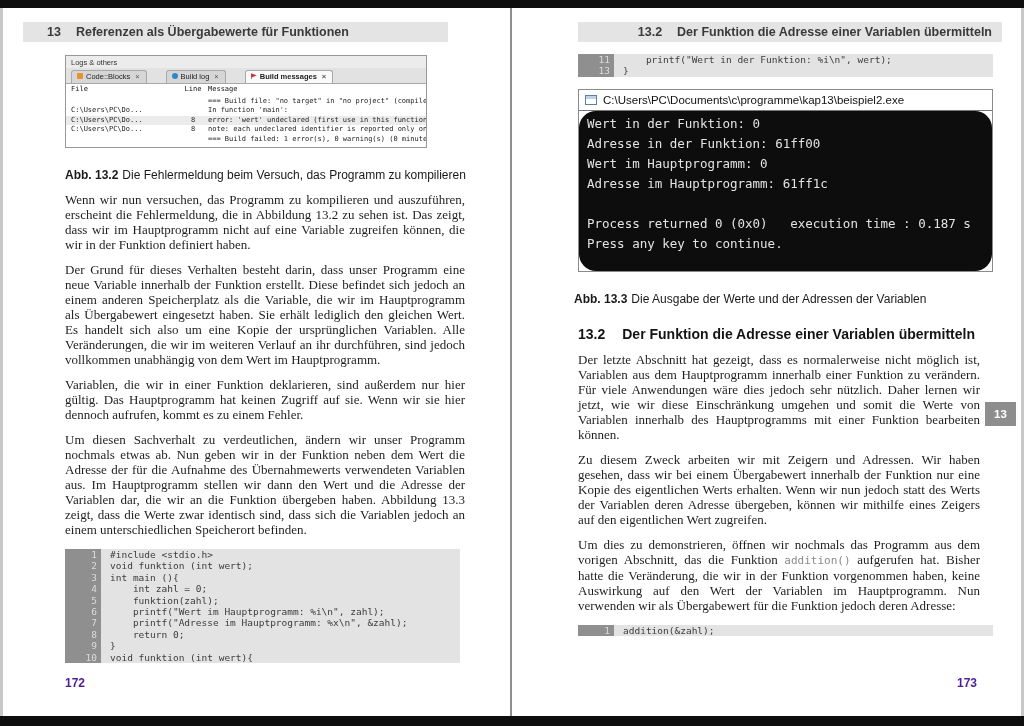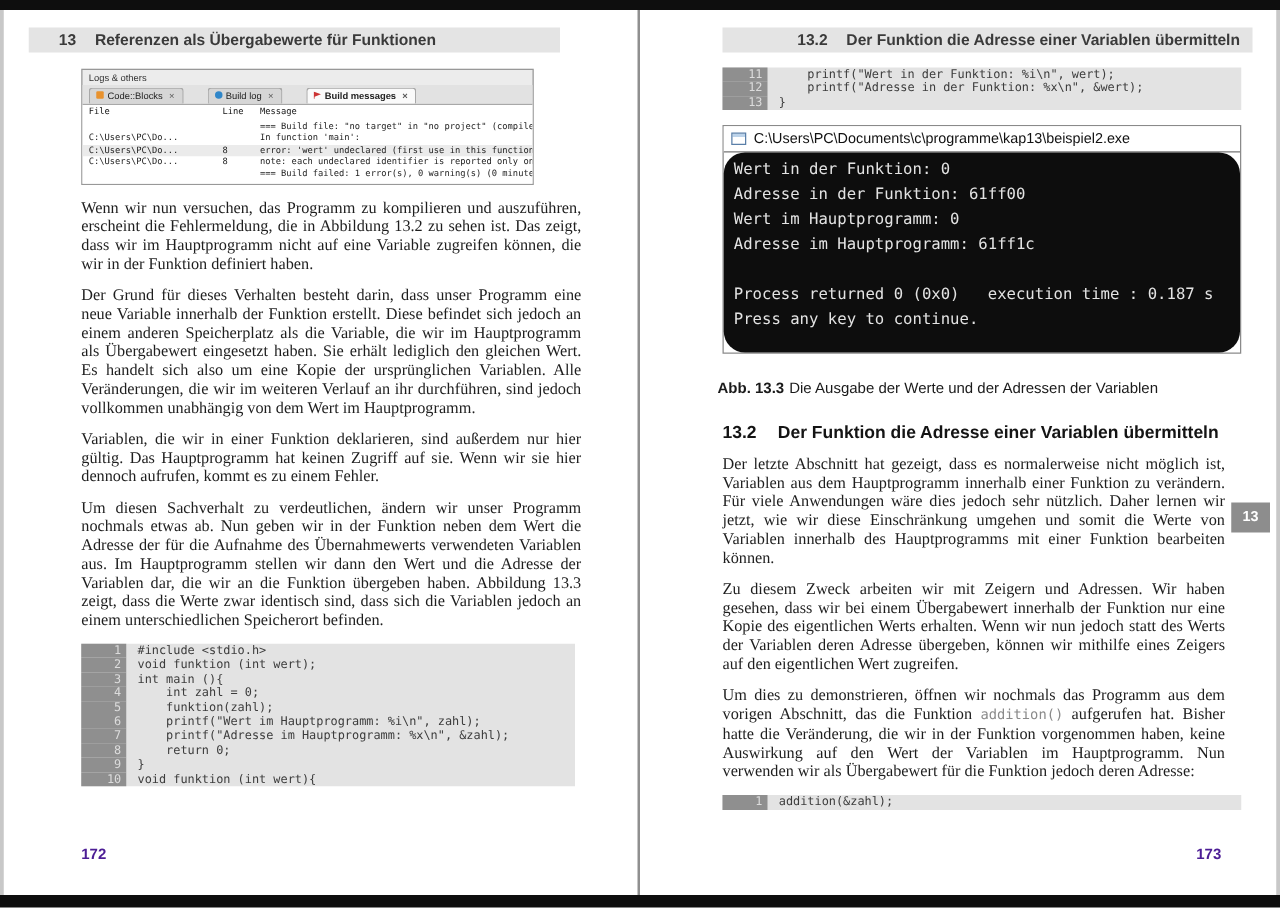--- a/index.html
+++ b/index.html
@@ -47,21 +47,21 @@
   .tclose { color:#555; font-size:7.5px; margin-left:2px; }
   .cb-table {
     flex:1; background:#ffffff; border-top:1px solid #a8a8a8;
     font-family:"DejaVu Sans Mono", monospace; font-size:7px; color:#222;
     padding-top:1px; overflow:hidden;
   }
   .cb-row { display:flex; line-height:9.6px; }
   .cb-row.cb-head { margin-bottom:2px; color:#111; }
   .cb-row.hl { background:#ebebeb; }
   .cb-file { width:112px; padding-left:5px; flex-shrink:0; white-space:nowrap; overflow:hidden; }
-  .cb-line { width:30px; flex-shrink:0; }
+  .cb-line { width:30px; flex-shrink:0;text-align:center; }
   .cb-msg  { flex:1; white-space:nowrap; overflow:hidden; }
 
   
   .caption {
     margin:20px 44px 0 62px;
     font-family:"Liberation Sans", sans-serif; font-size:12px; color:#1a1a1a;
   }
   .caption b { margin-right:4px; }
   .body-text {
     margin:10px 50px 0 62px; width:400px;
@@ -179,20 +179,21 @@
           <span class="cb-msg">note: each undeclared identifier is reported only once for each function it appears in</span>
         </div>
         <div class="cb-row">
           <span class="cb-file"></span>
           <span class="cb-line"></span>
           <span class="cb-msg">=== Build failed: 1 error(s), 0 warning(s) (0 minute(s), 0 second(s)) ===</span>
         </div>
       </div>
     </div>
 
+    <p class="caption"><b class="cap-label">Abb. 13.2</b><span>Die Fehlermeldung beim Versuch, das Programm zu kompilieren</span></p>
 
     <p class="body-text">Wenn wir nun versuchen, das Programm zu kompilieren und auszuführen, erscheint die Fehlermeldung, die in Abbildung 13.2 zu sehen ist. Das zeigt, dass wir im Hauptprogramm nicht auf eine Variable zugreifen können, die wir in der Funktion definiert haben.</p>
     <p class="body-text">Der Grund für dieses Verhalten besteht darin, dass unser Programm eine neue Variable innerhalb der Funktion erstellt. Diese befindet sich jedoch an einem anderen Speicherplatz als die Variable, die wir im Hauptprogramm als Übergabewert eingesetzt haben. Sie erhält lediglich den gleichen Wert. Es handelt sich also um eine Kopie der ursprünglichen Variablen. Alle Veränderungen, die wir im weiteren Verlauf an ihr durchführen, sind jedoch vollkommen unabhängig von dem Wert im Hauptprogramm.</p>
     <p class="body-text">Variablen, die wir in einer Funktion deklarieren, sind außerdem nur hier gültig. Das Hauptprogramm hat keinen Zugriff auf sie. Wenn wir sie hier dennoch aufrufen, kommt es zu einem Fehler.</p>
     <p class="body-text">Um diesen Sachverhalt zu verdeutlichen, ändern wir unser Programm nochmals etwas ab. Nun geben wir in der Funktion neben dem Wert die Adresse der für die Aufnahme des Übernahmewerts verwendeten Variablen aus. Im Hauptprogramm stellen wir dann den Wert und die Adresse der Variablen dar, die wir an die Funktion übergeben haben. Abbildung 13.3 zeigt, dass die Werte zwar identisch sind, dass sich die Variablen jedoch an einem unterschiedlichen Speicherort befinden.</p>
 
     <div class="code-block">
       <div class="code-line">
           <span class="gut">1</span>
           <span class="src">#include &lt;stdio.h&gt;</span>
@@ -242,24 +243,20 @@
 
     <div class="running-head rh-right">
       <span>13.2</span>
       <span>Der Funktion die Adresse einer Variablen übermitteln</span>
     </div>
 
     <div class="code-block">
       <div class="code-line">
           <span class="gut">11</span>
           <span class="src">    printf("Wert in der Funktion: %i\n", wert);</span>
-        </div>
-      <div class="code-line">
-          <span class="gut">12</span>
-          <span class="src">    printf("Adresse in der Funktion: %x\n", &amp;wert);</span>
         </div>
       <div class="code-line">
           <span class="gut">13</span>
           <span class="src">}</span>
         </div>
     </div>
 
     <div class="console-window">
       <div class="console-titlebar">
         <span class="console-icon"></span>

